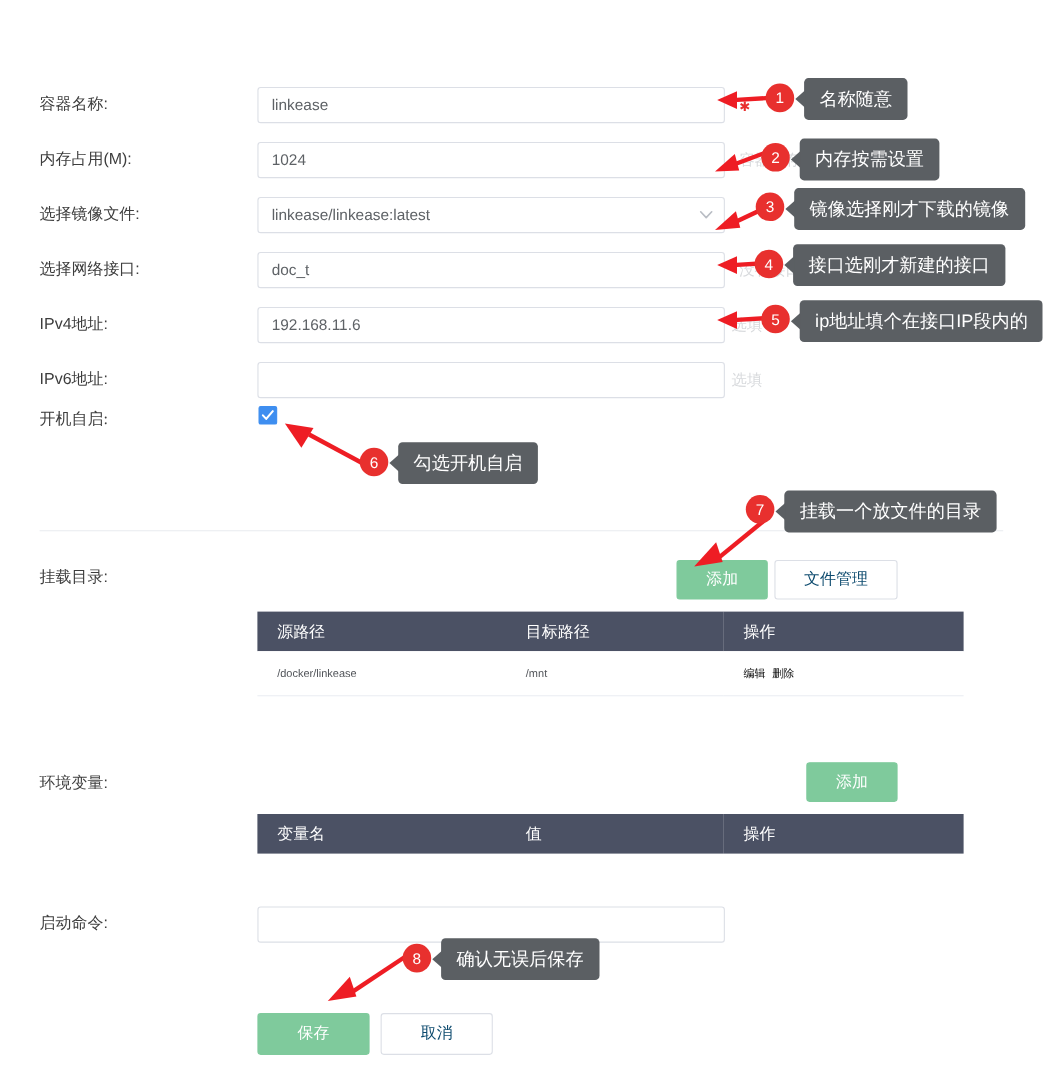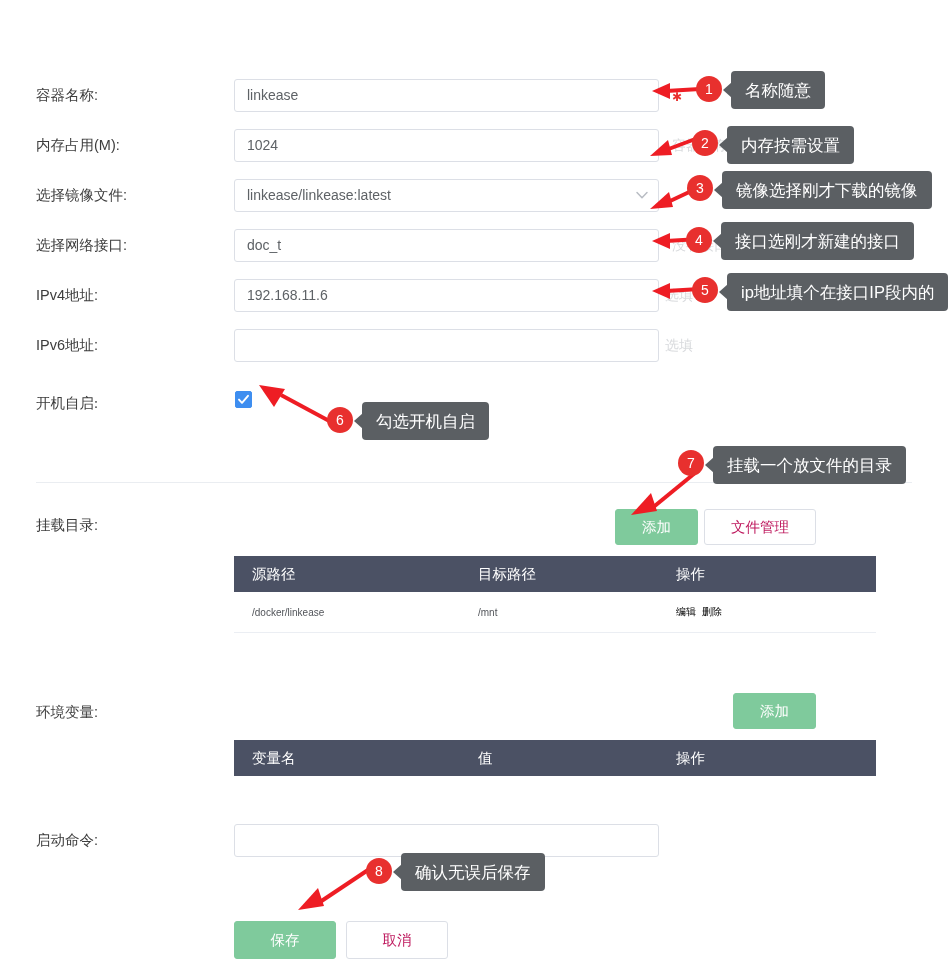--- a/index.html
+++ b/index.html
@@ -127,21 +127,21 @@
     white-space: nowrap;
   }
   .btn-green {
     background: #7fca9c;
     border: 1px solid #7fca9c;
     color: #ffffff;
   }
   .btn-plain {
     background: #ffffff;
     border: 1px solid #dcdfe6;
-    color: #be185d;
+    color: #0c4a6e;
   }
 
   
   .tbl {
     position: absolute;
     left: 234px;
     width: 588px;
     border-collapse: collapse;
     font-size: 14px;
     table-layout: fixed;
@@ -266,21 +266,21 @@
   </div>
 
   <div class="form-row" style="top:320px;">
     <div class="form-label">IPv6地址:</div>
     <div class="field-wrap">
       <div class="field-box"></div>
     </div>
     <div class="hint-text" style="left:665px;">选填</div>
   </div>
 
-  <div class="form-row" style="top:378px;font-family:Liberation Serif, serif;">
+  <div class="form-row" style="top:356px;font-family:Liberation Serif, serif;">
     <div class="form-label">开机自启:</div>
     <div class="checkbox-box">
       <svg width="15" height="15" viewBox="0 0 15 15">
         <path d="M3 7.6 L6 10.8 L12 3.8" fill="none" stroke="#ffffff" stroke-width="1.9" stroke-linecap="round" stroke-linejoin="round"></path>
       </svg>
     </div>
   </div>
 
   <div class="divider" style="top:482px;"></div>
 

